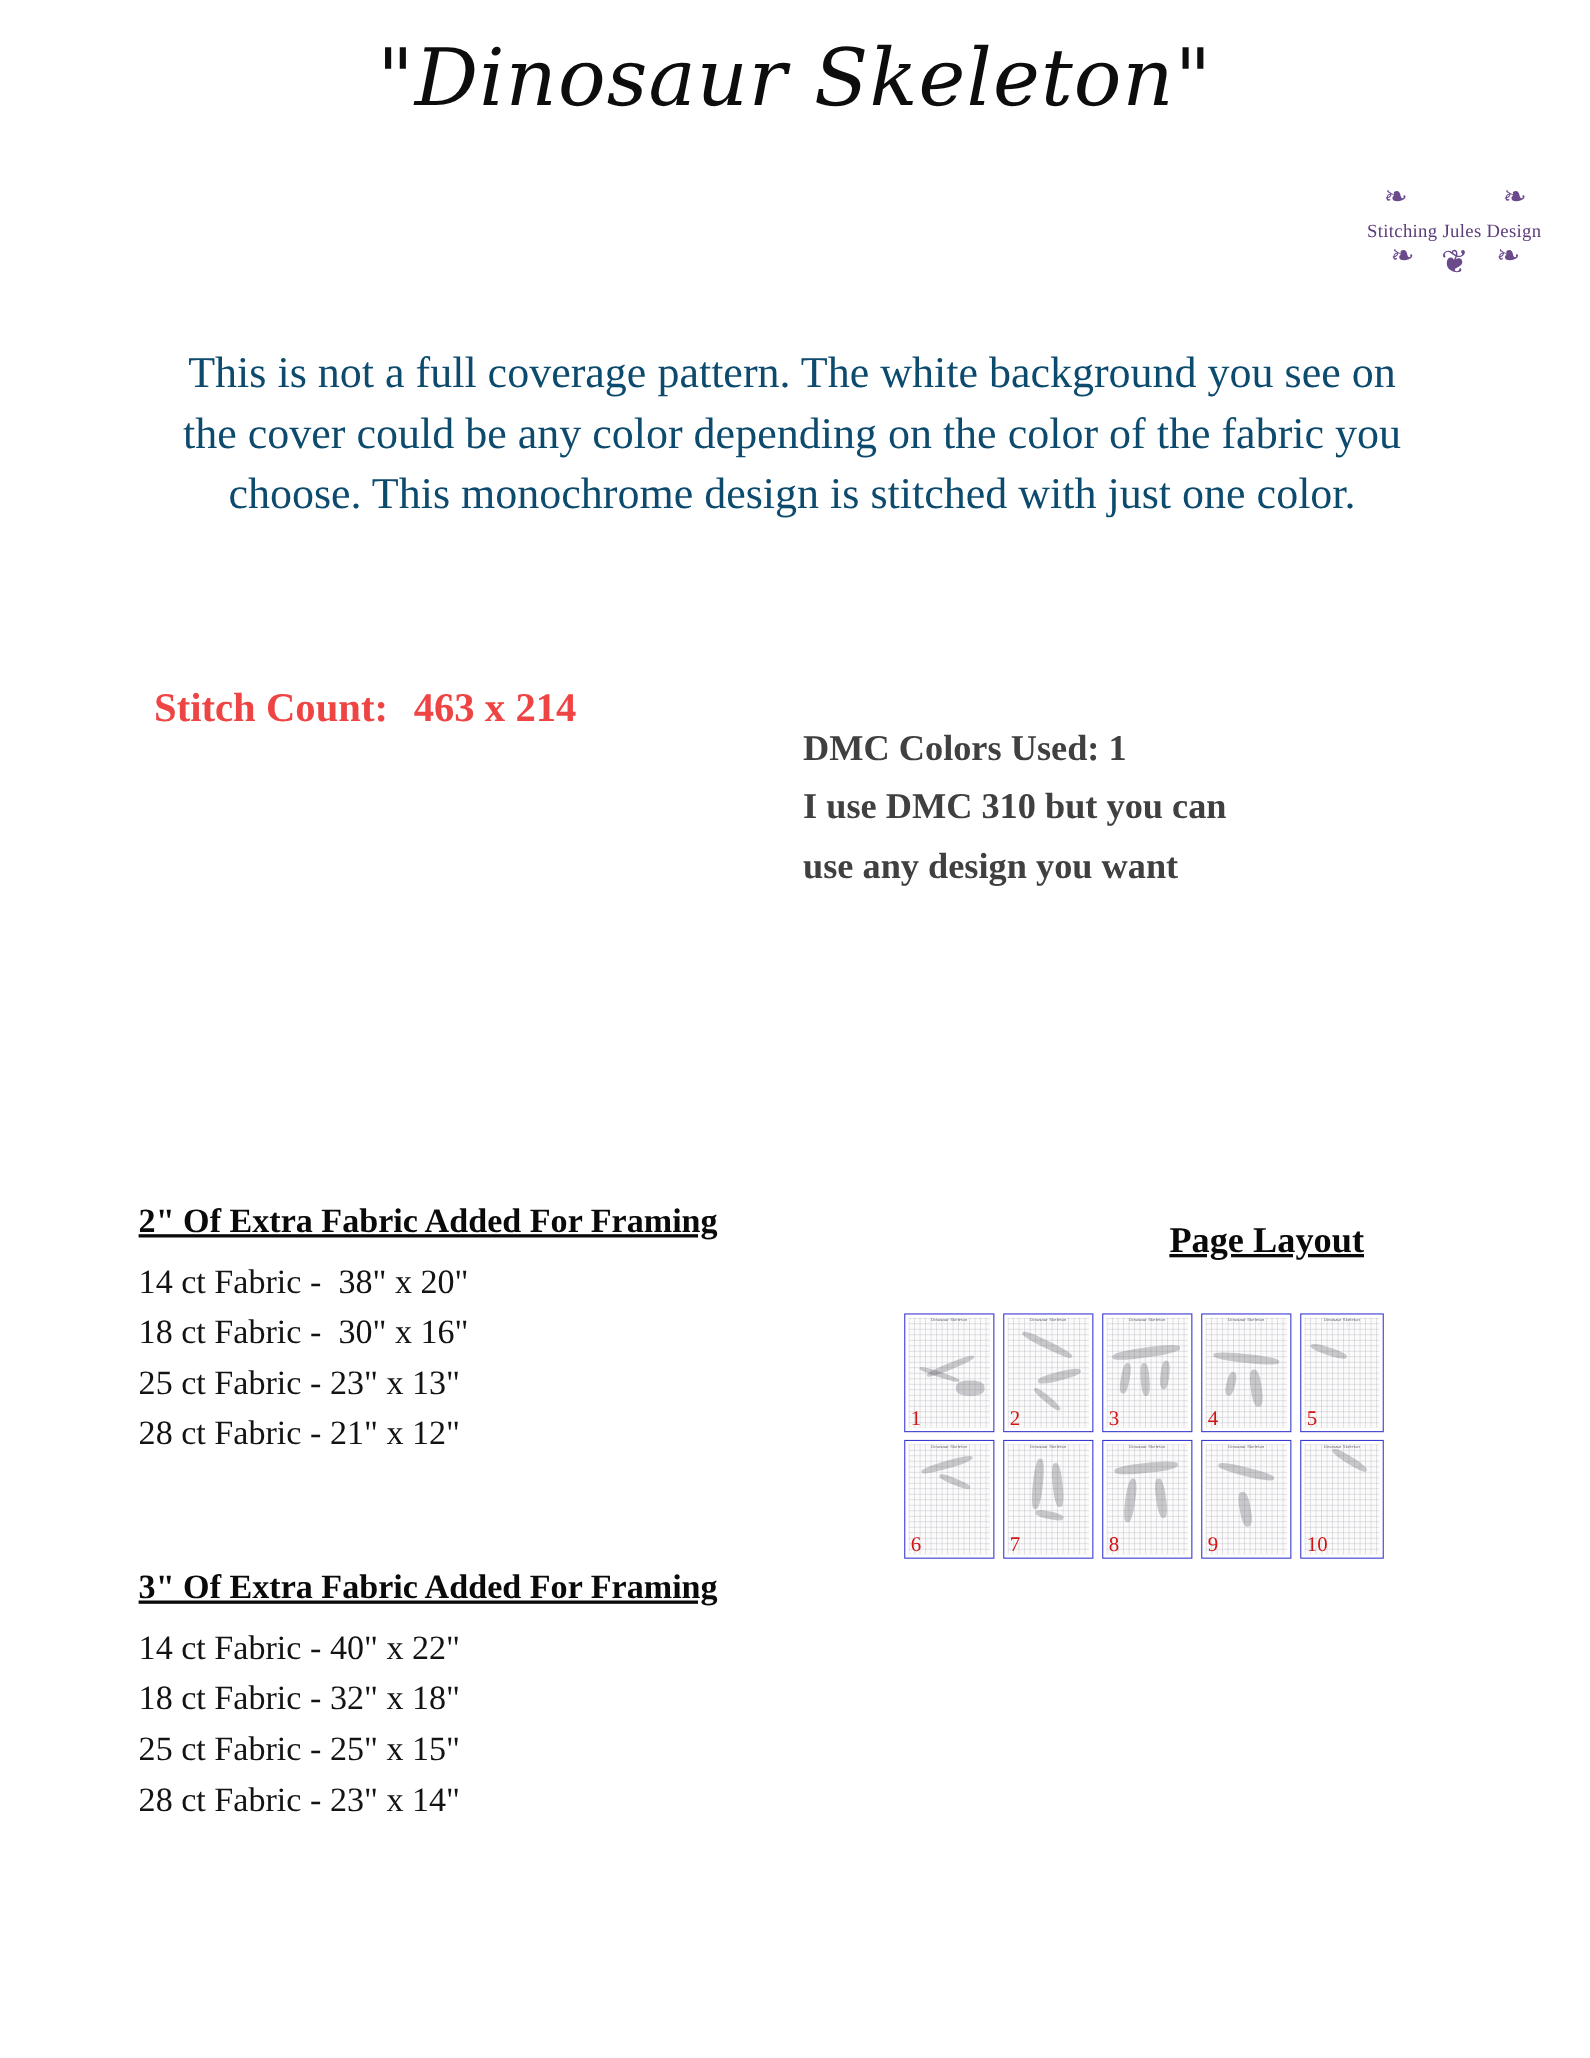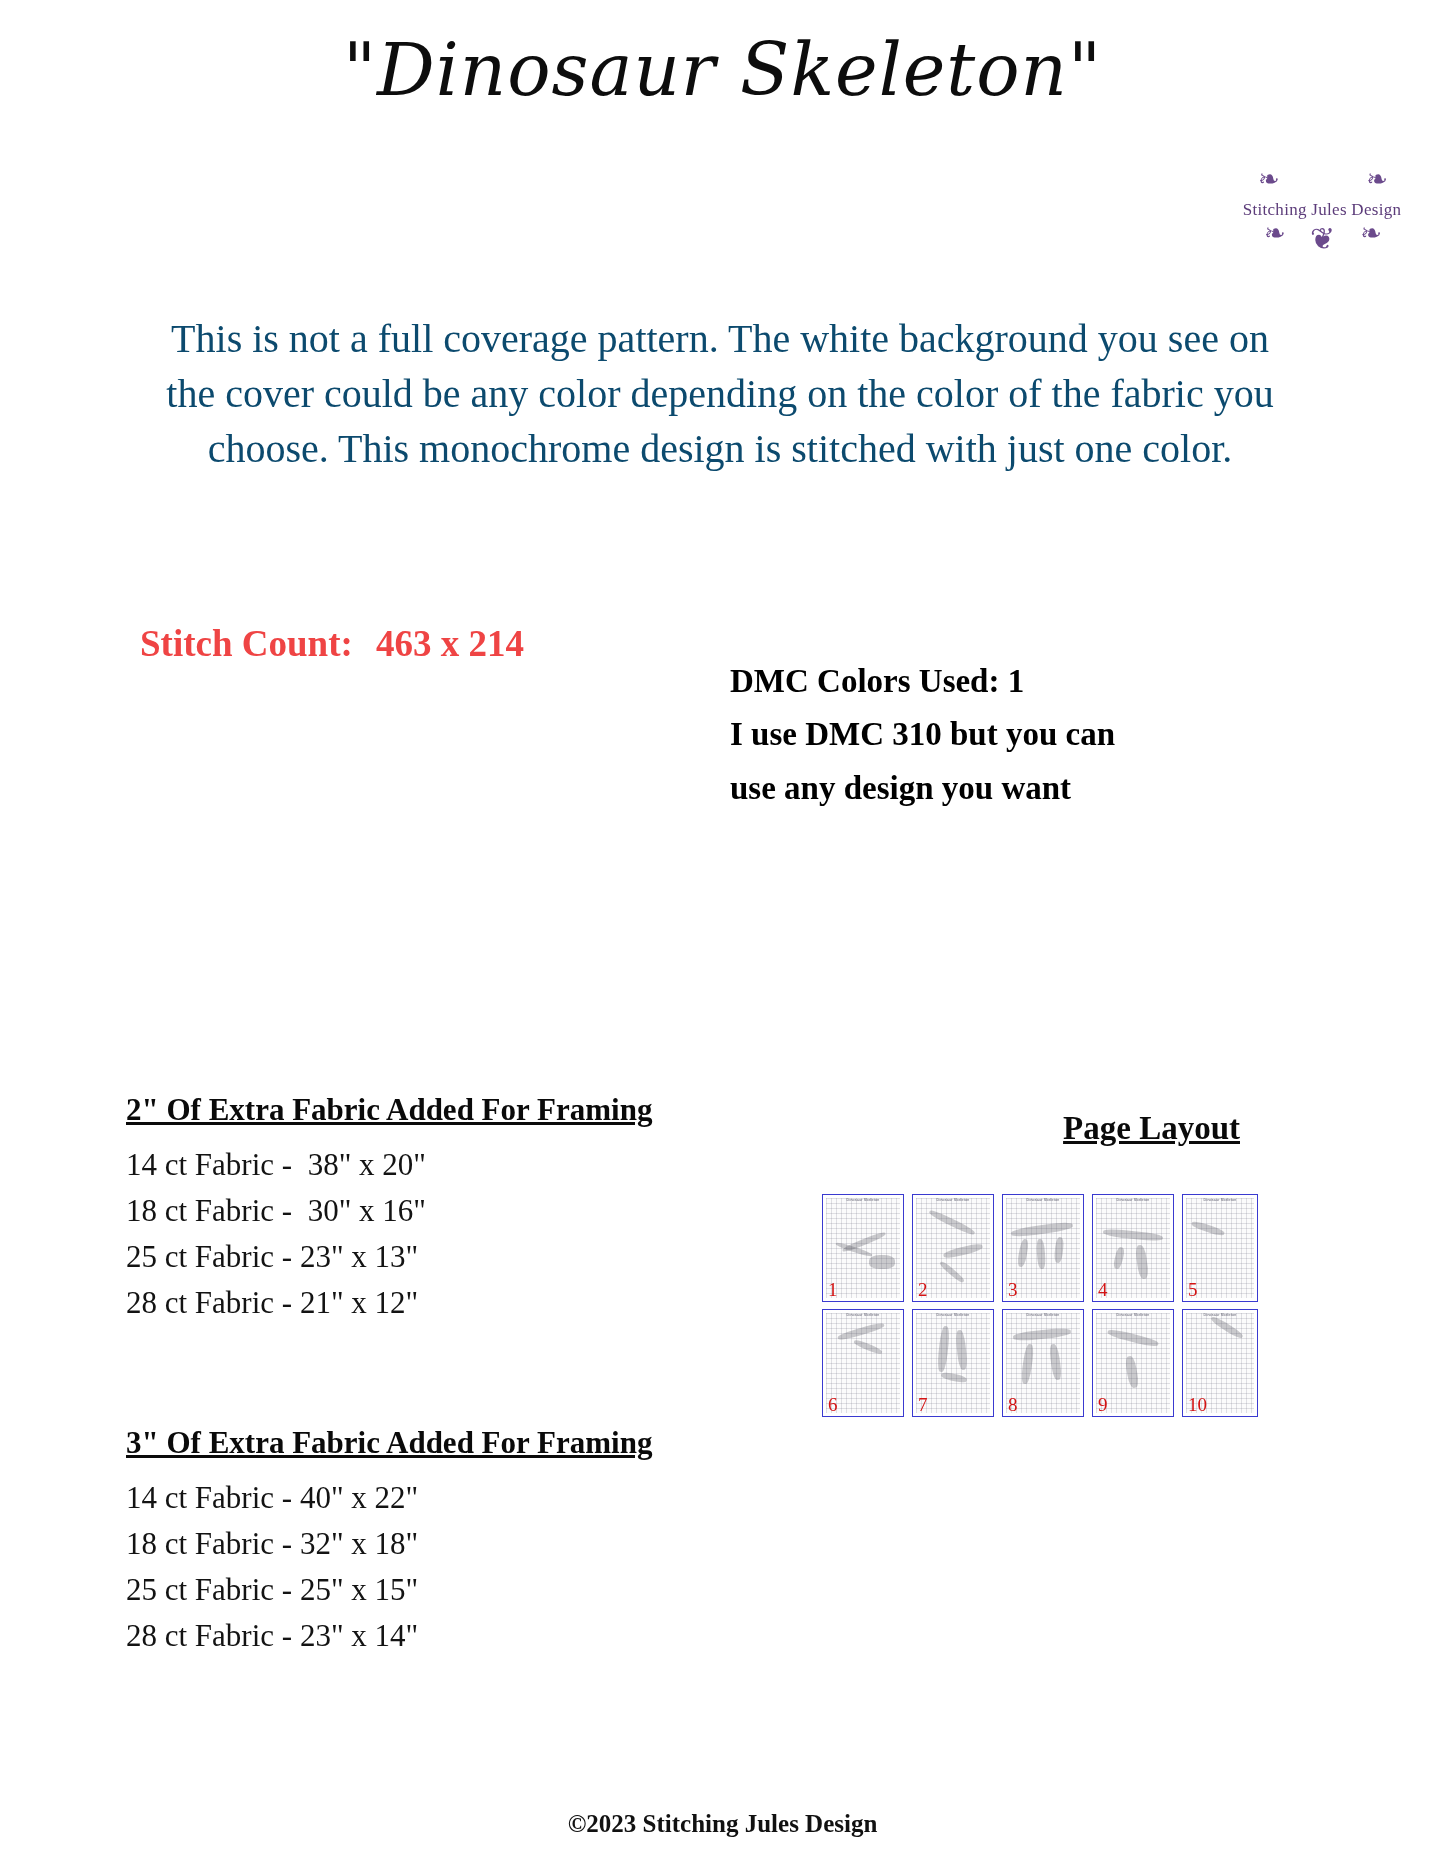--- a/index.html
+++ b/index.html
@@ -96,21 +96,21 @@
   
   .dmc {
     position: absolute;
     left: 730px;
     top: 655px;
     width: 560px;
     font-family: "Liberation Serif", serif;
     font-weight: bold;
     font-size: 33px;
     line-height: 1.62;
-    color: #000000;
+    color: #404040;
   }
 
   
   .fabric-group {
     position: absolute;
     left: 126px;
     width: 660px;
   }
   .fabric-group .fg-head {
     font-family: "Liberation Serif", serif;
@@ -351,15 +351,14 @@
       <div class="thumb small">
         <div class="grid"></div>
         <div class="tlabel">Dinosaur Skeleton</div>
         <div class="bone" style="left:26px;top:14px;width:36px;height:7px;transform:rotate(32deg);"></div>
         <div class="num">10</div>
       </div>
 
     </div>
   </div>
 
-  <div class="footer">©2023 Stitching Jules Design</div>
 
 </div>
 
 </body></html>

